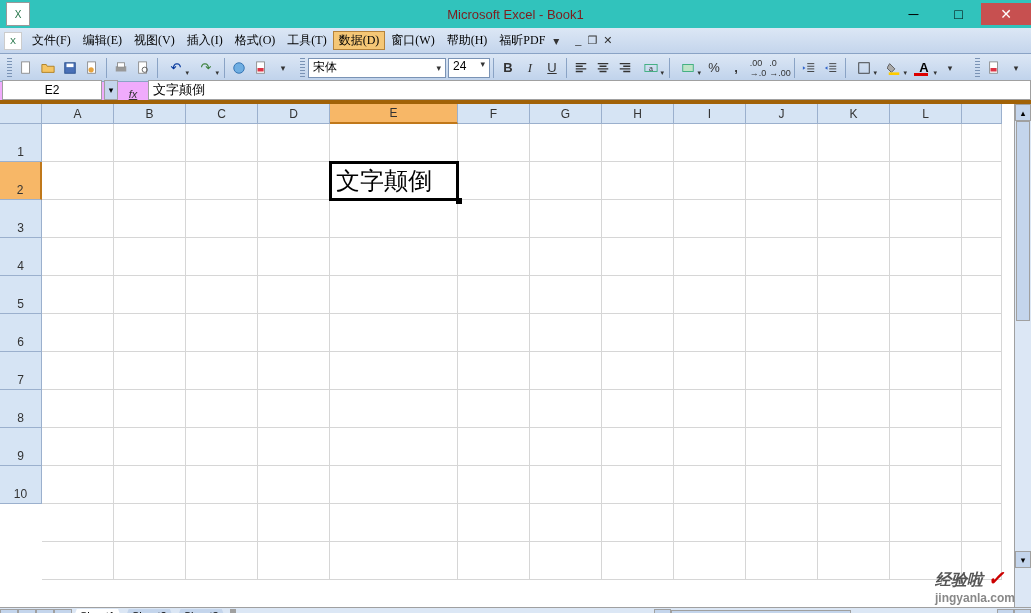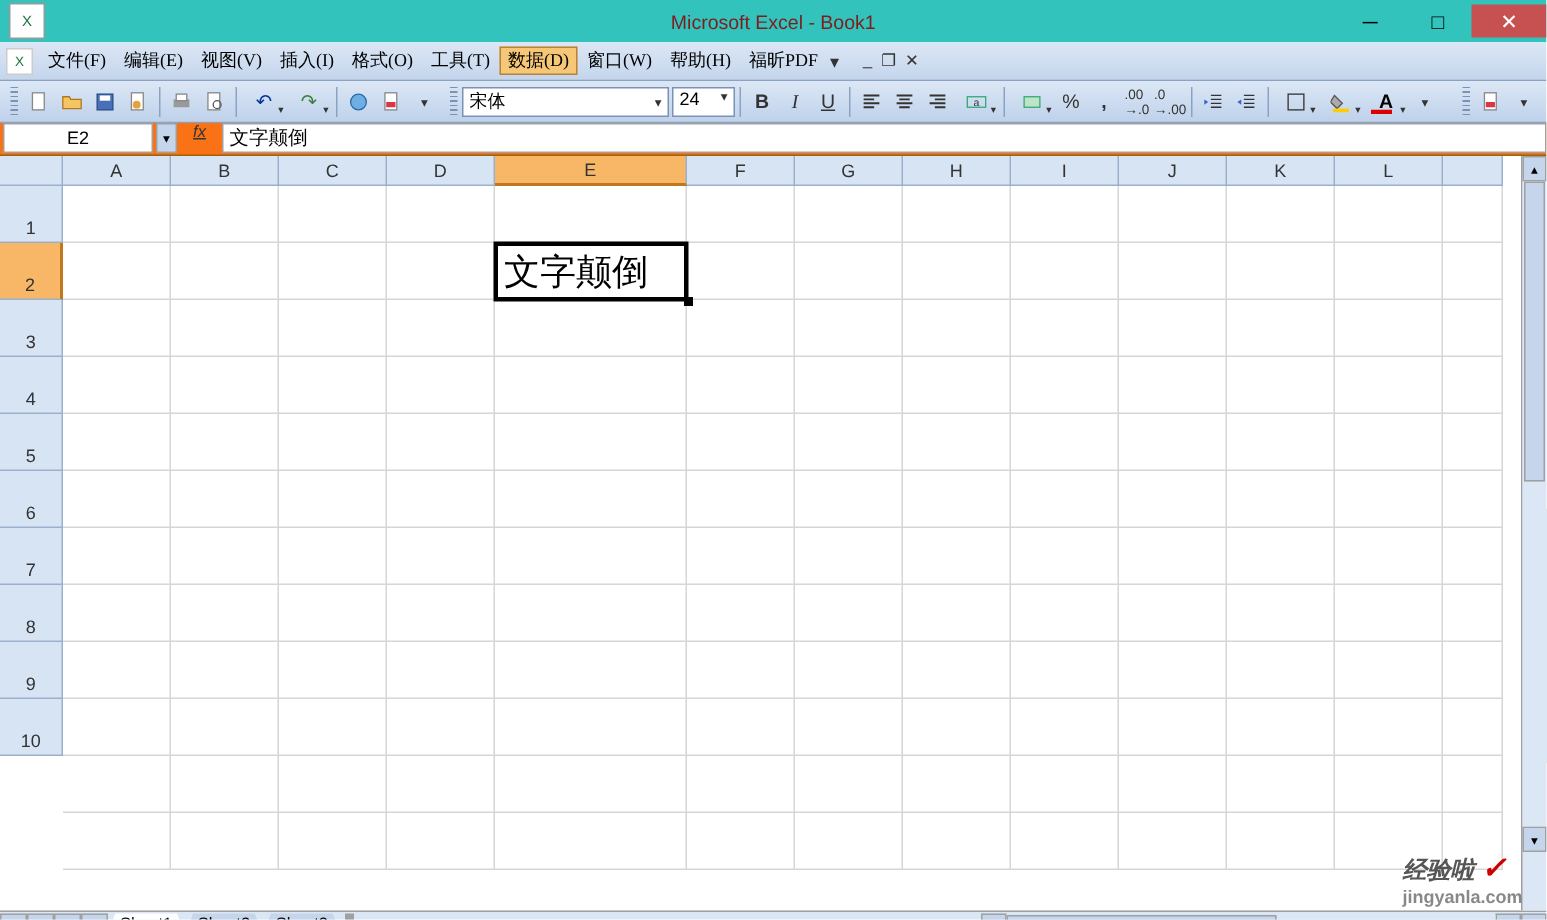--- a/index.html
+++ b/index.html
@@ -21,21 +21,21 @@
 .tb-grip { width: 5px; height: 20px; background: repeating-linear-gradient(to bottom, #7a93b5 0 1px, transparent 1px 3px); margin: 0 3px; }
 .tb-btn { width: 22px; height: 22px; display: flex; align-items: center; justify-content: center; color: #333; font-size: 13px; border: 1px solid transparent; position: relative; }
 .tb-btn-wide{width:30px;}
 .tb-btn.undo { color: #003399; }
 .tb-sep { width: 1px; height: 20px; background: #8aa3c5; margin: 0 3px; }
 .tb-dd-caret{position:absolute;right:1px;bottom:1px;font-size:7px;color:#333;}
 .font-select { width: 138px; height: 20px; border: 1px solid #7a93b5; background: #fff; display: flex; align-items: center; padding: 0 4px; font-size: 12px; }
 .size-select { width: 42px; height: 20px; border: 1px solid #7a93b5; background: #fff; display: flex; padding: 0 4px; font-size: 12px; margin-left: 2px; }
 .select-caret{margin-left:auto;color:#333;font-size:9px;}
 .tb-right{margin-left:auto;display:flex;align-items:center;}
-.formula-bar { height: 22px; background: #f97316; border-bottom: 1px solid #a16207; display: flex; align-items: flex-start; }
+.formula-bar { height: 22px; background: #f0abfc; border-bottom: 4px solid #a16207; display: flex; align-items: flex-end; }
 .name-box { width: 100px; height: 20px; background: #fff; border: 1px solid #a0a0a0; margin: 0 2px; text-align: center; font-size: 12px; display: flex; align-items: center; justify-content: center; }
 .name-dd { width: 14px; height: 20px; background: #c4d5ec; border: 1px solid #a0a0a0; display: flex; align-items: center; justify-content: center; font-size: 9px; }
 .fx { width: 30px; text-align: center; font-style: italic; color: #333; font-size: 11px; text-decoration: underline; }
 .formula-input { flex: 1; height: 20px; background: #fff; border: 1px solid #a0a0a0; padding: 0 4px; font-size: 13px; display: flex; align-items: center; }
 .grid-area { position: relative; height: 503px; display: flex; }
 .row-hdr-col { width: 42px; }
 .corner { width: 42px; height: 20px; background: #d6e4f4; border-right: 1px solid #9bb0cd; border-bottom: 1px solid #9bb0cd; }
 .row-hdr { width: 42px; height: 38px; background: #d6e4f4; border-right: 1px solid #9bb0cd; border-bottom: 1px solid #9bb0cd; display: flex; align-items: flex-end; justify-content: center; padding-bottom: 2px; font-size: 12px; color: #333; }
 .row-hdr.active { background: #f7b767; border-right: 2px solid #c0781a; }
 .grid-main { flex: 1; position: relative; overflow: hidden; }

